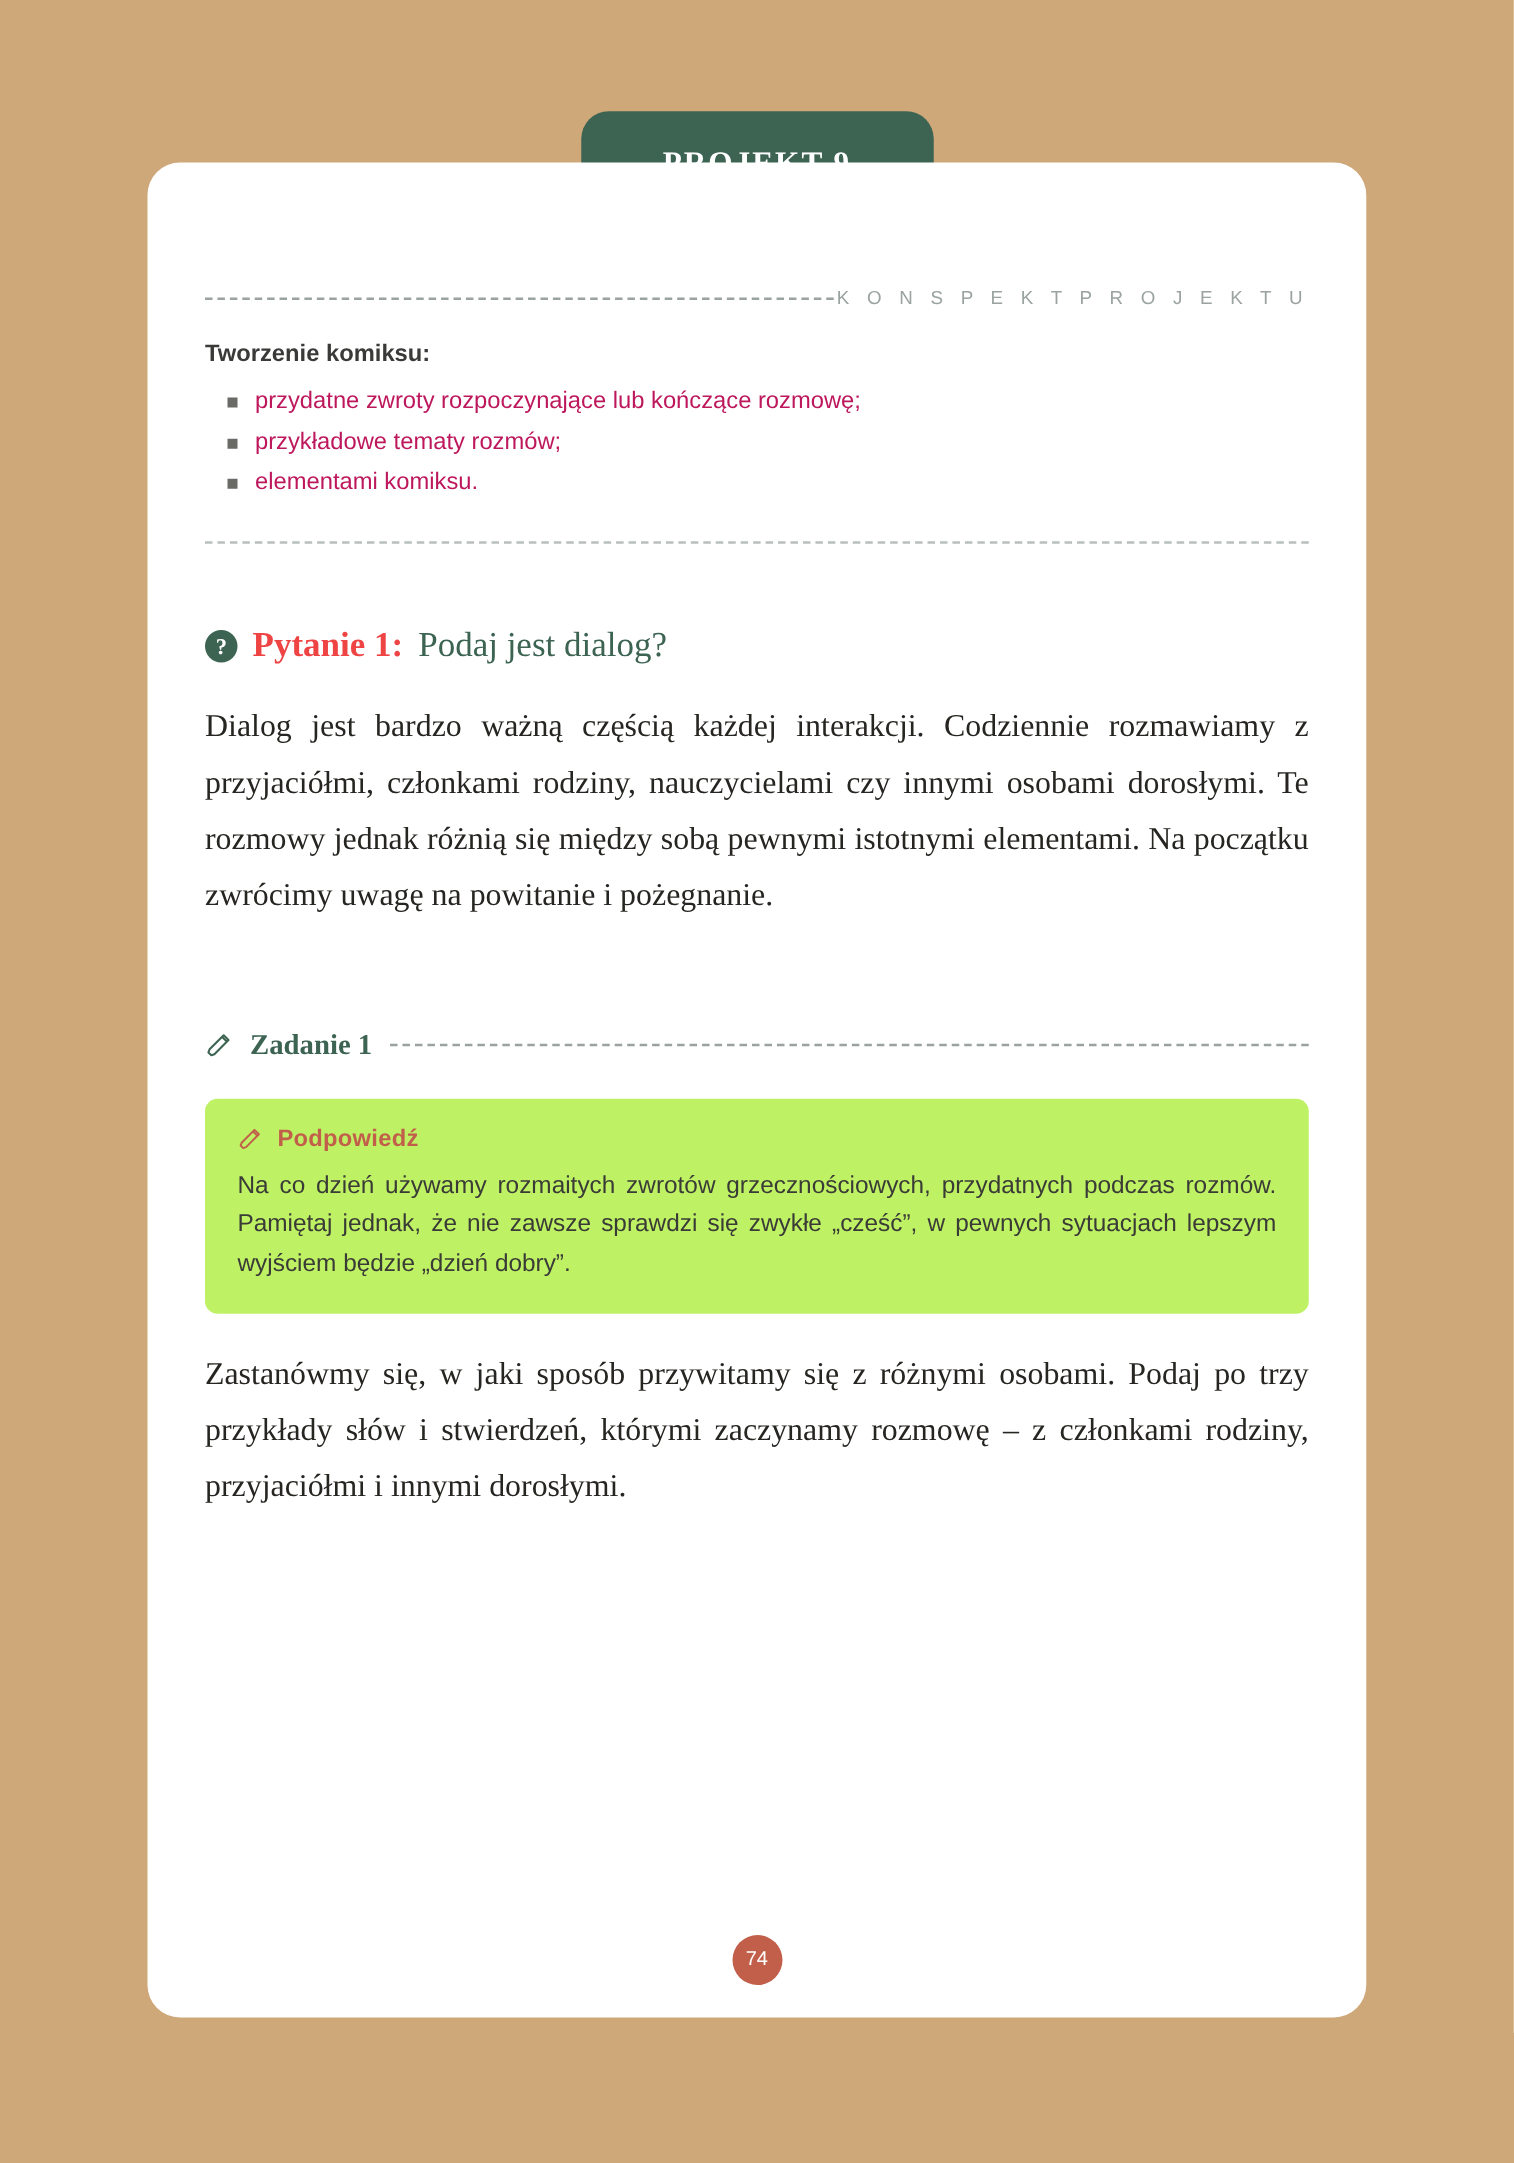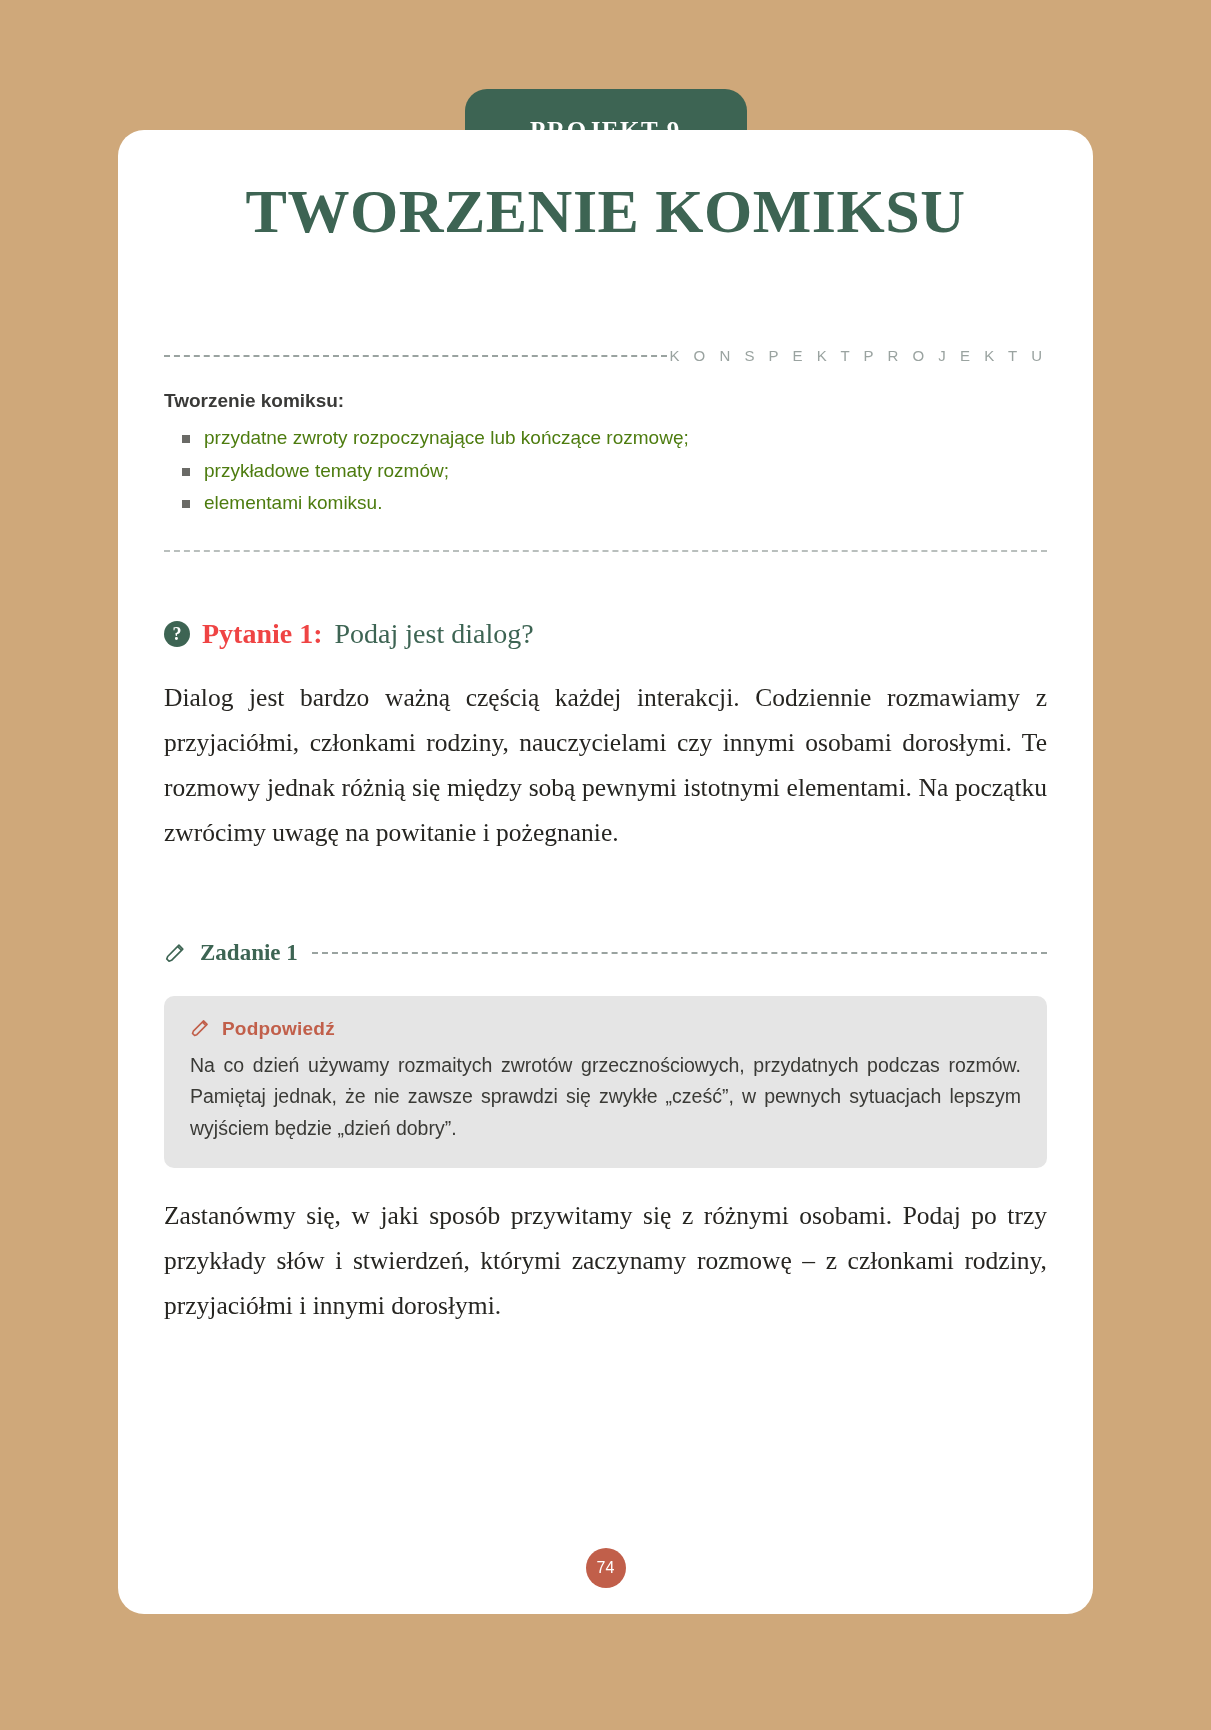--- a/index.html
+++ b/index.html
@@ -102,21 +102,21 @@
     color: #3a3a38;
   }
   ul.konspekt-list {
     margin: 10px 0 0 0;
     padding-left: 40px;
     list-style: none;
   }
   ul.konspekt-list li {
     position: relative;
     font-size: 19px;
-    color: #4d7c0f;
+    color: #be185d;
     line-height: 1.72;
   }
   ul.konspekt-list li::before {
     content: "";
     position: absolute;
     left: -22px;
     top: 13px;
     width: 8px;
     height: 8px;
     background: #6a6a66;
@@ -185,21 +185,21 @@
     font-family: "Liberation Serif", serif;
     font-size: 23px;
     font-weight: bold;
     color: #3d6453;
     white-space: nowrap;
   }
 
   
   .hint-box {
     margin-top: 30px;
-    background: #e5e5e5;
+    background: #bef264;
     border-radius: 10px;
     padding: 22px 26px 24px 26px;
   }
   .hint-head {
     display: flex;
     align-items: center;
     gap: 10px;
   }
   .hint-title {
     font-size: 19px;
@@ -239,21 +239,20 @@
 <div class="page-wrap">
 
   <div class="project-tab">
     <span>PROJEKT 9</span>
   </div>
 
   <div class="sheet">
 
     <div class="content">
 
-      <h1 class="doc-title">TWORZENIE KOMIKSU</h1>
 
       <div class="konspekt-row">
         <div class="dash-line"></div>
         <div class="konspekt-label">K O N S P E K T   P R O J E K T U</div>
       </div>
 
       <div class="konspekt-heading">Tworzenie komiksu:</div>
 
       <ul class="konspekt-list">
         <li>przydatne zwroty rozpoczynające lub kończące rozmowę;</li>

